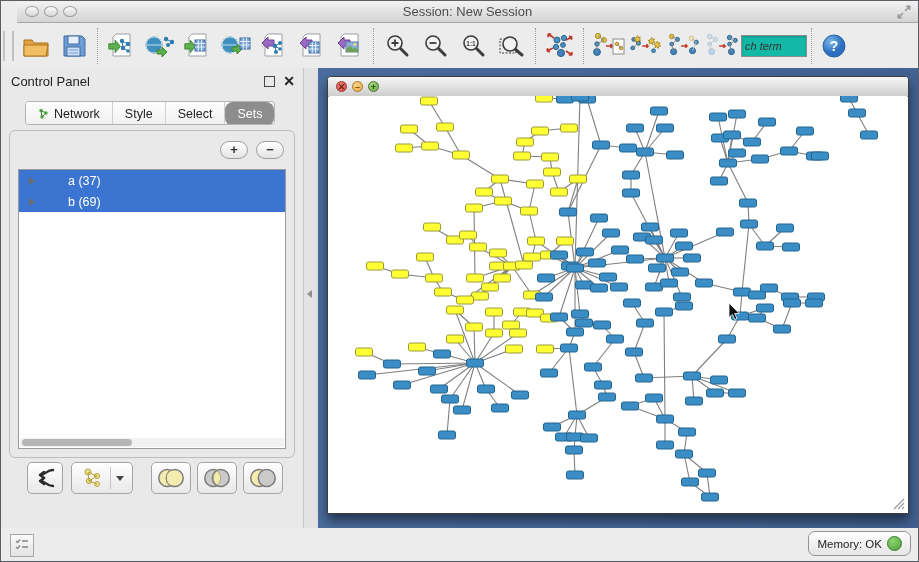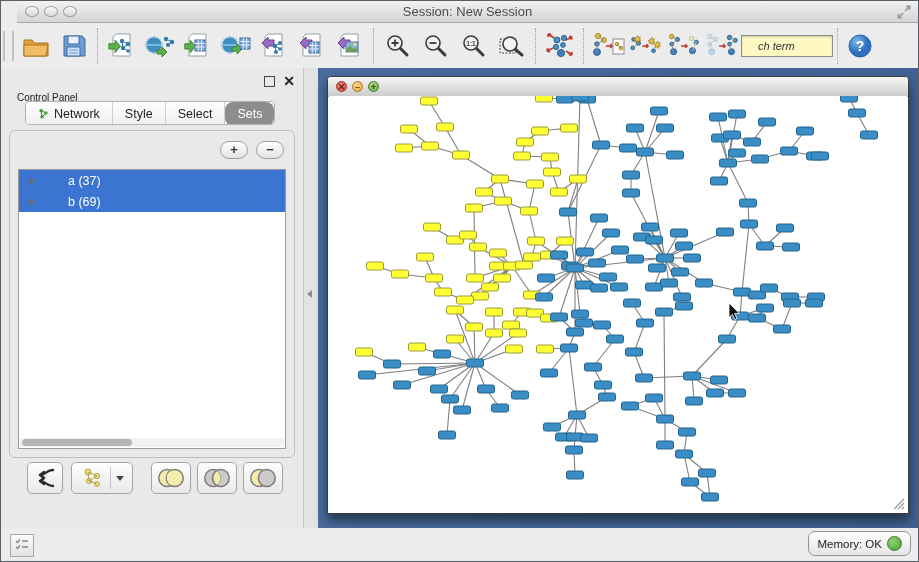--- a/index.html
+++ b/index.html
@@ -19,29 +19,29 @@
   #fs-icon{position:absolute;right:6px;top:3px;width:16px;height:16px;color:#9b9b9b;}
 
   
   #toolbar{position:absolute;left:1px;top:23px;right:1px;height:45px;background:#ececec;
      border-bottom:1px solid #b9b9b9;display:flex;align-items:center;}
   .grip{width:7px;height:30px;margin:0 3px 0 2px;
      border-left:2px solid #c2c2c2;border-right:2px solid #c2c2c2;}
   .tbtn{width:38px;height:38px;border:0;background:transparent;padding:2px;
      display:flex;align-items:center;justify-content:center;cursor:default;}
   .tsep{width:1px;height:36px;border-left:1px dotted #9d9d9d;margin:0 4px;}
-  #search-box{width:58px;height:20px;border:1px solid #8d8d8d;background:#fef9c3;
-     font-style:italic;font-size:11px;color:#333;padding:0 16px;
+  #search-box{width:58px;height:20px;border:1px solid #8d8d8d;background:#14b8a6;
+     font-style:italic;font-size:11px;color:#333;padding:0 3px;
      box-shadow:inset 0 1px 2px rgba(0,0,0,.2);}
   #help-btn{width:26px;height:26px;border:0;background:transparent;padding:0;margin-left:4px;}
 
   
   #control-panel{position:absolute;left:1px;top:68px;width:302px;height:460px;background:#e9e9e9;}
   #cp-header{position:absolute;left:0;top:4px;right:0;height:22px;}
-  #cp-title{position:absolute;left:10px;top:20px;font-size:10px;color:#222;margin-left:6px;}
+  #cp-title{position:absolute;left:10px;top:2px;font-size:13px;color:#222;}
   #cp-float{position:absolute;right:28px;top:4px;width:11px;height:11px;
      border:1.5px solid #444;background:transparent;padding:0;}
   #cp-close{position:absolute;right:8px;top:1px;border:0;background:none;
      font-size:14px;font-weight:bold;color:#222;padding:0;}
   #cp-tabs{position:absolute;left:24px;top:33px;height:22px;display:flex;
      border:1px solid #b3b3b3;border-radius:4px;overflow:hidden;background:#fdfdfd;}
   .tab{display:flex;align-items:center;gap:4px;padding:12px 12px;font-size:12.5px;
      color:#222;background:linear-gradient(#fdfdfd,#f0f0f0);border-right:1px solid #cfcfcf;
      cursor:default;justify-content:center;}
   .tab:last-child{border-right:0;border-radius:8px;}

